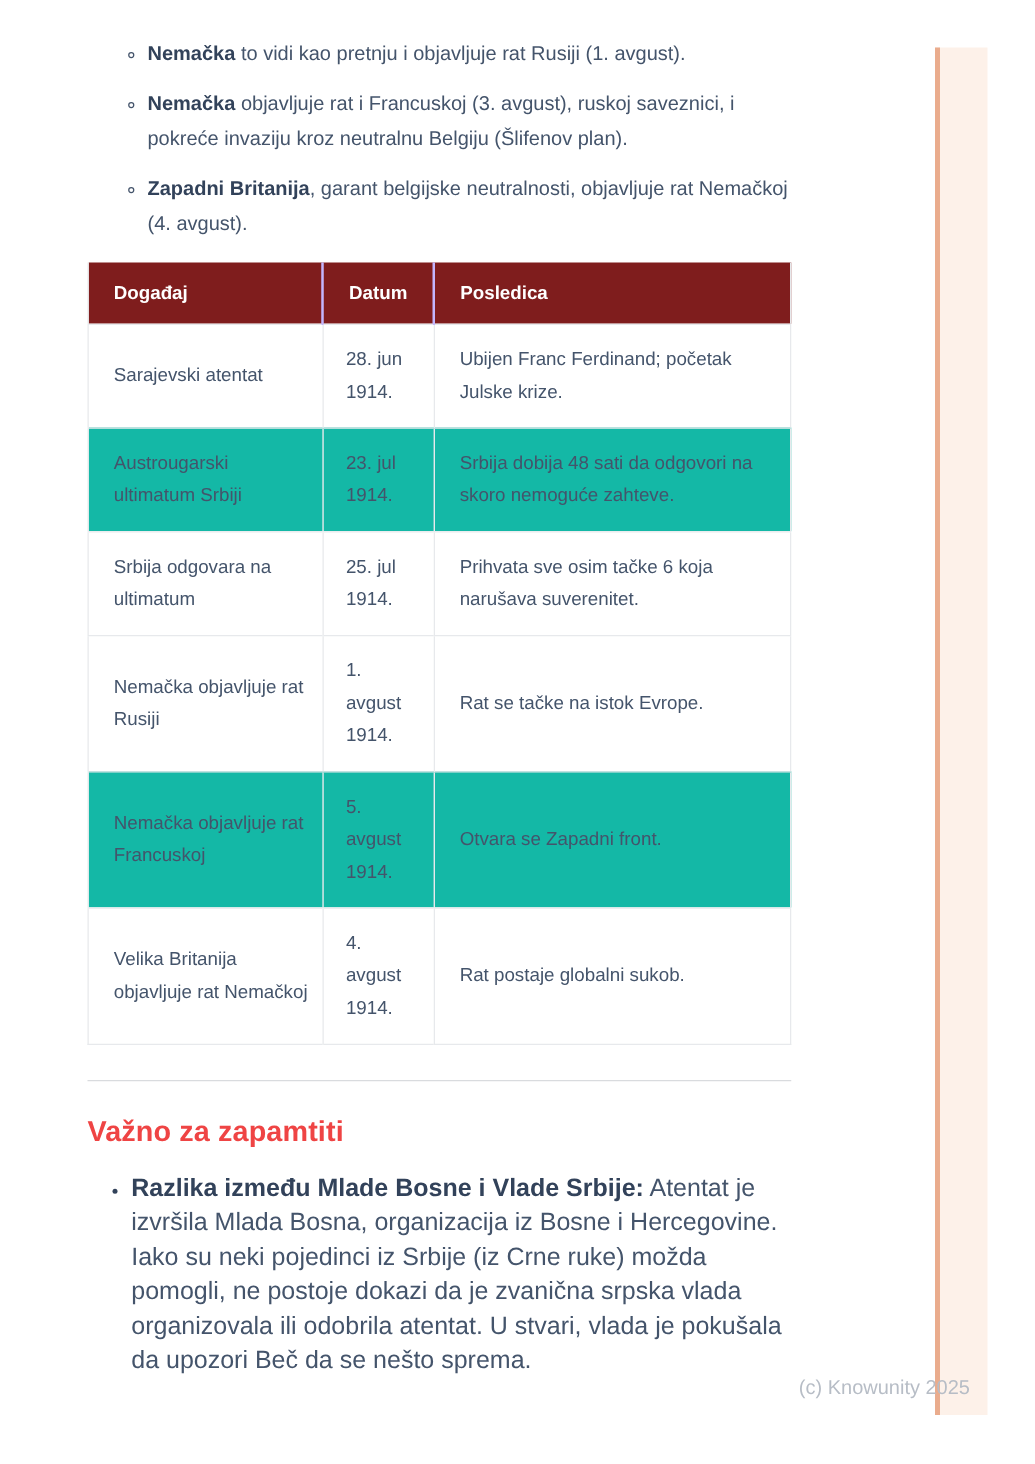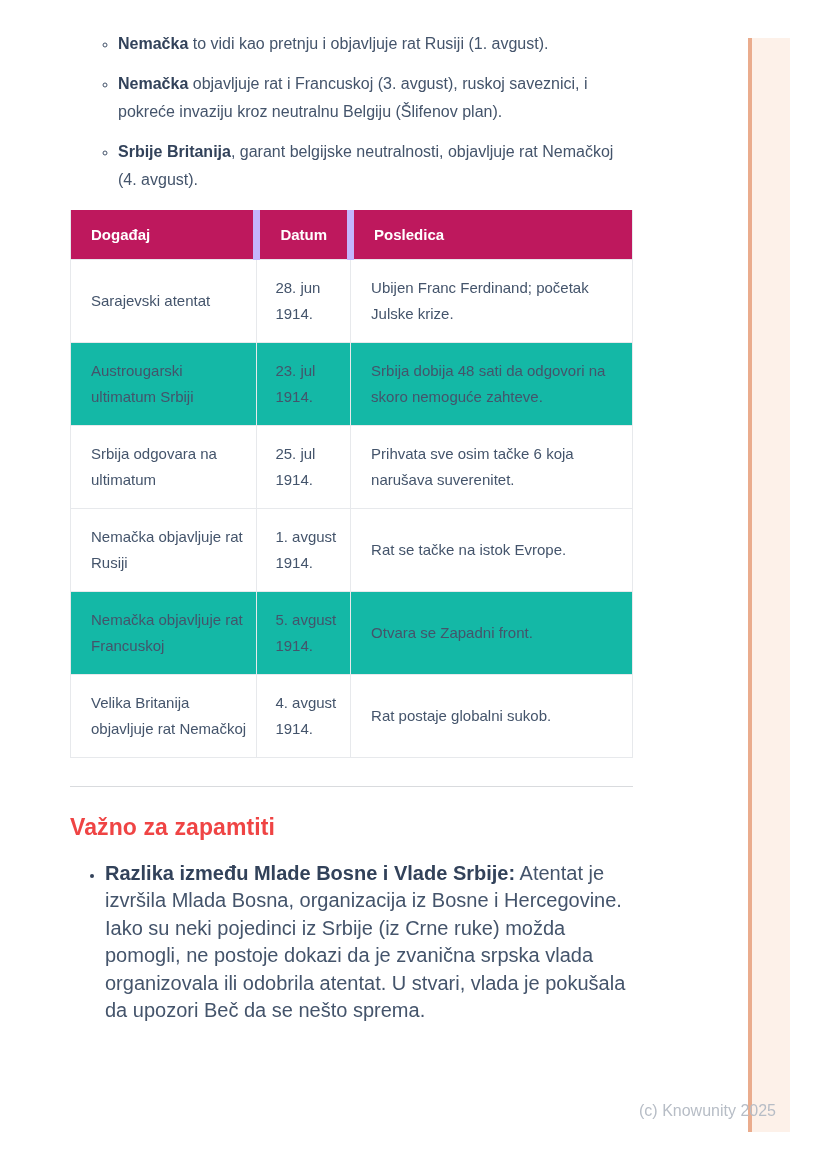--- a/index.html
+++ b/index.html
@@ -50,28 +50,28 @@
   .lead-bold { font-weight: 700; color: #32425a; }
 
   
   table.events {
     width: 563px;
     border-collapse: collapse;
     margin-top: 15px;
     font-size: 15px;
   }
   table.events th {
-    background: #be185d;
+    background: #7f1d1d;
     color: #ffffff;
     font-weight: 700;
     text-align: left;
     padding: 16px 20px;
     font-size: 15px;
   }
-  table.events th + th { border-left: 7px solid #c4b5fd; }
+  table.events th + th { border-left: 2px solid #c4b5fd; }
   table.events td {
     padding: 15px 14px 15px 20px;
     vertical-align: middle;
     line-height: 26px;
     border-top: 1px solid #e7e9ec;
     background: #ffffff;
   }
   table.events td + td { border-left: 1px solid #e7e9ec; }
   table.events td:first-child { padding-right: 8px; }
   table.events td:nth-child(2) { padding-left: 18px; padding-right: 12px; }
@@ -120,21 +120,21 @@
 <div class="content">
 
   <ul class="intro-list">
     <li>
       <span class="lead-bold">Nemačka</span><span> to vidi kao pretnju i objavljuje rat Rusiji (1. avgust).</span>
     </li>
     <li>
       <span class="lead-bold">Nemačka</span><span> objavljuje rat i Francuskoj (3. avgust), ruskoj saveznici, i pokreće invaziju kroz neutralnu Belgiju (Šlifenov plan).</span>
     </li>
     <li>
-      <span class="lead-bold">Srbije Britanija</span><span>, garant belgijske neutralnosti, objavljuje rat Nemačkoj (4. avgust).</span>
+      <span class="lead-bold">Zapadni Britanija</span><span>, garant belgijske neutralnosti, objavljuje rat Nemačkoj (4. avgust).</span>
     </li>
   </ul>
 
   <table class="events">
     <colgroup>
       <col style="width:188px">
       <col style="width:89px">
       <col style="width:286px">
     </colgroup>
     <thead>

